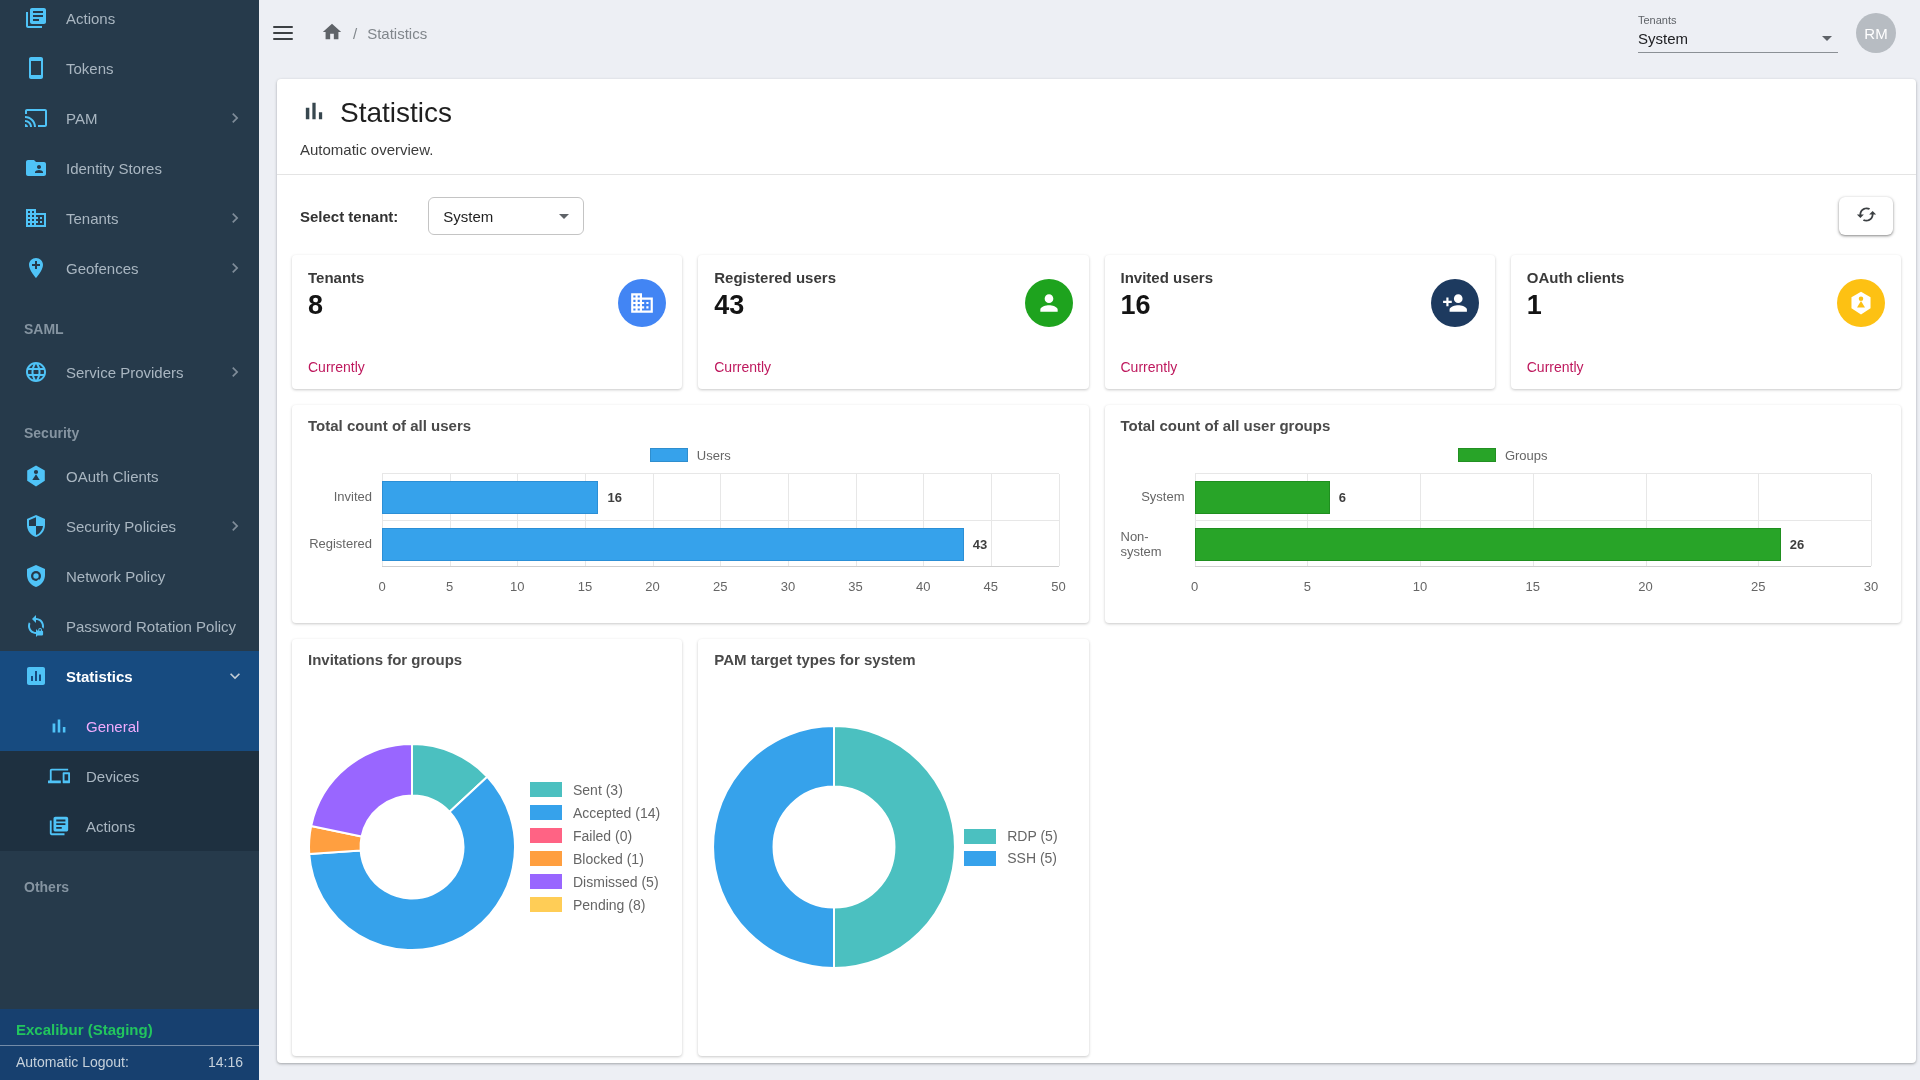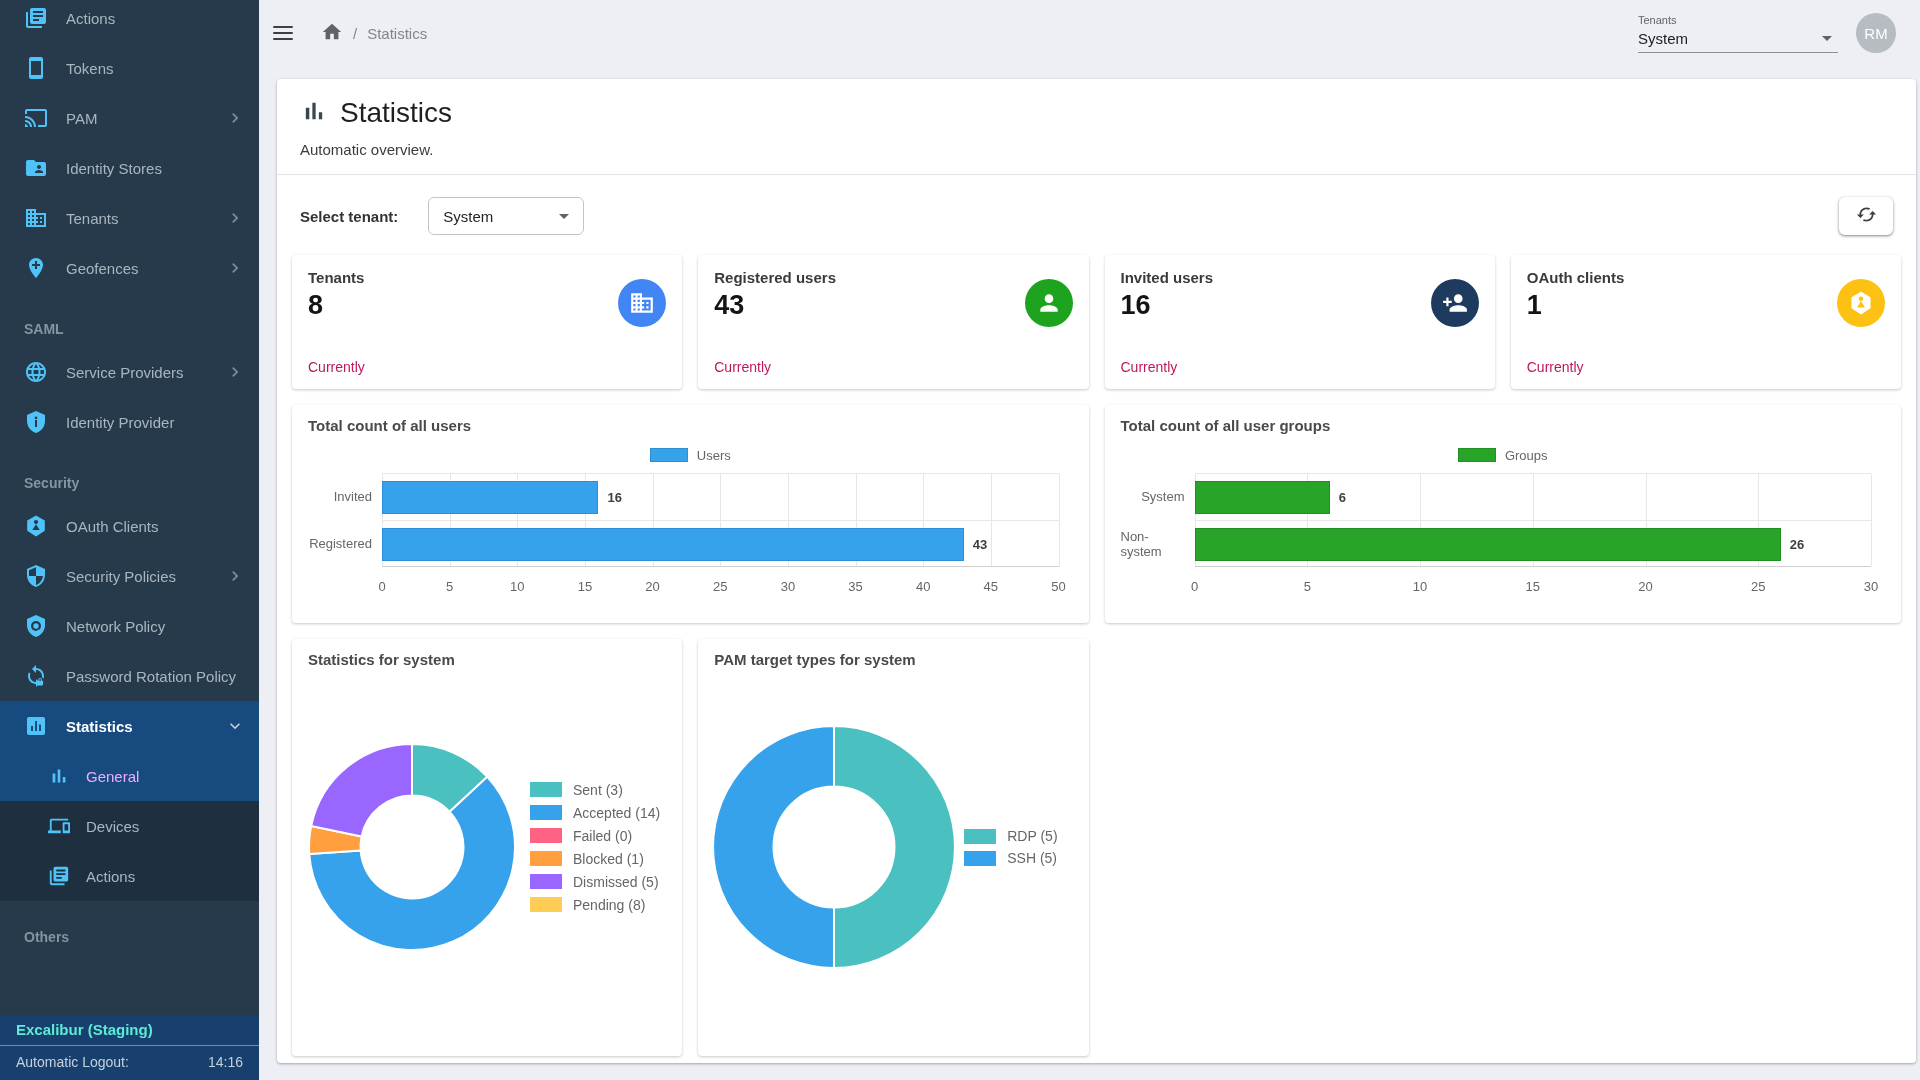--- a/index.html
+++ b/index.html
@@ -29,21 +29,21 @@
   .mi.sel.head .lbl { color:#ffffff; font-weight:bold; }
   .mi.sel .lbl { color:#f0abfc; }
   .mi.dark { background:#1e3040; }
   .sec-head {
     padding:28px 24px 10px; color:#8594a1;
     font-size:14px; font-weight:bold;
   }
   .side-footer {
     position:absolute; left:0; right:0; bottom:0; background:#17406f; z-index:3;
   }
-  .f-brand { padding:6px 16px 7px; font-size:15px; font-weight:bold; color:#5eead4; }
+  .f-brand { padding:12px 16px 7px; font-size:15px; font-weight:bold; color:#22c55e; }
   .f-div { border:none; border-top:1px solid rgba(255,255,255,.4); margin:0; }
   .f-logout { display:flex; justify-content:space-between; padding:8px 16px 10px; font-size:14px; color:#c6d1db; }
   
   .main { flex:1; display:flex; flex-direction:column; min-width:0; }
   .topbar { height:66px; flex-shrink:0; display:flex; align-items:center; padding:0 24px 0 14px; }
   .burger { width:20px; height:14px; display:flex; flex-direction:column; justify-content:space-between; cursor:pointer; margin-right:28px; }
   .burger span { height:2px; background:#3c4043; border-radius:1px; }
   .crumb { display:flex; align-items:center; color:#80868b; font-size:15px; }
   .crumb .sep { margin:0 10px; }
   .tb-spacer { flex:1; }
@@ -184,30 +184,20 @@
             <path d="M11.99 2C6.47 2 2 6.48 2 12s4.47 10 9.99 10C17.52 22 22 17.52 22 12S17.52 2 11.99 2zm6.93 6h-2.95c-.32-1.25-.78-2.45-1.38-3.56 1.84.63 3.37 1.91 4.33 3.56zM12 4.04c.83 1.2 1.48 2.53 1.91 3.96h-3.82c.43-1.43 1.08-2.76 1.91-3.96zM4.26 14C4.1 13.36 4 12.69 4 12s.1-1.36.26-2h3.38c-.08.66-.14 1.32-.14 2 0 .68.06 1.34.14 2H4.26zm.82 2h2.95c.32 1.25.78 2.45 1.38 3.56-1.84-.63-3.37-1.9-4.33-3.56zm2.95-8H5.08c.96-1.66 2.49-2.93 4.33-3.56C8.81 5.55 8.35 6.75 8.03 8zM12 19.96c-.83-1.2-1.48-2.53-1.91-3.96h3.82c-.43 1.43-1.08 2.76-1.91 3.96zM14.34 14H9.66c-.09-.66-.16-1.32-.16-2 0-.68.07-1.35.16-2h4.68c.09.65.16 1.32.16 2 0 .68-.07 1.34-.16 2zm.25 5.56c.6-1.11 1.06-2.31 1.38-3.56h2.95c-.96 1.65-2.49 2.93-4.33 3.56zM16.36 14c.08-.66.14-1.32.14-2 0-.68-.06-1.34-.14-2h3.38c.16.64.26 1.31.26 2s-.1 1.36-.26 2h-3.38z" fill="#4fc3f7"></path>
           </svg>
         </span>
         <span class="lbl">Service Providers</span>
         <span class="chev">
           <svg width="20" height="20" viewBox="0 0 24 24" xmlns="http://www.w3.org/2000/svg">
             <path d="M10 6 8.59 7.41 13.17 12l-4.58 4.59L10 18l6-6z" fill="#7f8c99"></path>
           </svg>
         </span>
       </div>
-      <div class="mi">
-        <span class="ic">
-          <svg width="24" height="24" viewBox="0 0 24 24" xmlns="http://www.w3.org/2000/svg">
-            <path d="M12 1 3 5v6c0 5.55 3.84 10.74 9 12 5.16-1.26 9-6.45 9-12V5l-9-4z" fill="#4fc3f7"></path>
-            <path d="M11 10h2v7h-2z" fill="#263a4b"></path>
-            <path d="M12 6.6a1.35 1.35 0 1 0 0 2.7 1.35 1.35 0 0 0 0-2.7z" fill="#263a4b"></path>
-          </svg>
-        </span>
-        <span class="lbl">Identity Provider</span>
-      </div>
       <div class="sec-head">Security</div>
       <div class="mi">
         <span class="ic">
           <svg width="24" height="24" viewBox="0 0 24 24" xmlns="http://www.w3.org/2000/svg">
             <path d="M12 1.5 20.8 6.6v10.2L12 22.5l-8.8-5.7V6.6z" fill="#4fc3f7"></path>
             <path d="M12 10.2l3.7 5.9H8.3z" fill="#263a4b"></path>
             <path d="M12 5.9a2.1 2.1 0 1 0 0 4.2 2.1 2.1 0 0 0 0-4.2z" fill="#263a4b"></path>
           </svg>
         </span>
         <span class="lbl">OAuth Clients</span>
@@ -471,21 +461,21 @@
             <span class="xtick" style="left: 33.3333%;">10</span>
             <span class="xtick" style="left: 50%;">15</span>
             <span class="xtick" style="left: 66.6667%;">20</span>
             <span class="xtick" style="left: 83.3333%;">25</span>
             <span class="xtick" style="left: 100%;">30</span>
           </div>
         </div>
       </div>
     <div class="row" id="donut-row">
         <div class="card donut-card">
-          <div class="c-title">Statistics for system</div>
+          <div class="c-title">Invitations for groups</div>
           <div class="donut-svg" style="left: 15px; top: 103px;"><svg width="210" height="210" viewBox="0 0 210 210">
               <path d="M 105.00 2.00 A 103 103 0 0 1 180.28 34.70 L 142.64 69.85 A 51.5 51.5 0 0 0 105.00 53.50 Z" fill="#4bc0c0" stroke="#ffffff" stroke-width="2" stroke-linejoin="round"></path>
               <path d="M 180.28 34.70 A 103 103 0 1 1 2.24 112.03 L 53.62 108.51 A 51.5 51.5 0 1 0 142.64 69.85 Z" fill="#36a2eb" stroke="#ffffff" stroke-width="2" stroke-linejoin="round"></path>
               <path d="M 2.24 112.03 A 103 103 0 0 1 4.15 84.04 L 54.58 94.52 A 51.5 51.5 0 0 0 53.62 108.51 Z" fill="#ff9f40" stroke="#ffffff" stroke-width="2" stroke-linejoin="round"></path>
               <path d="M 4.15 84.04 A 103 103 0 0 1 105.00 2.00 L 105.00 53.50 A 51.5 51.5 0 0 0 54.58 94.52 Z" fill="#9966ff" stroke="#ffffff" stroke-width="2" stroke-linejoin="round"></path>
             </svg></div>
           <div class="d-legend" style="left: 238px; top: 139px;">
             <div class="d-leg-item" style="height: 23px;">
               <span class="d-swatch" style="background: rgb(75, 192, 192);"></span>
               <span class="d-leg-label">Sent (3)</span>

